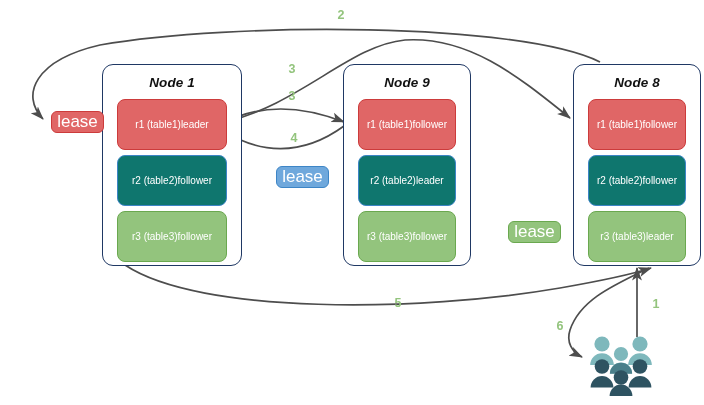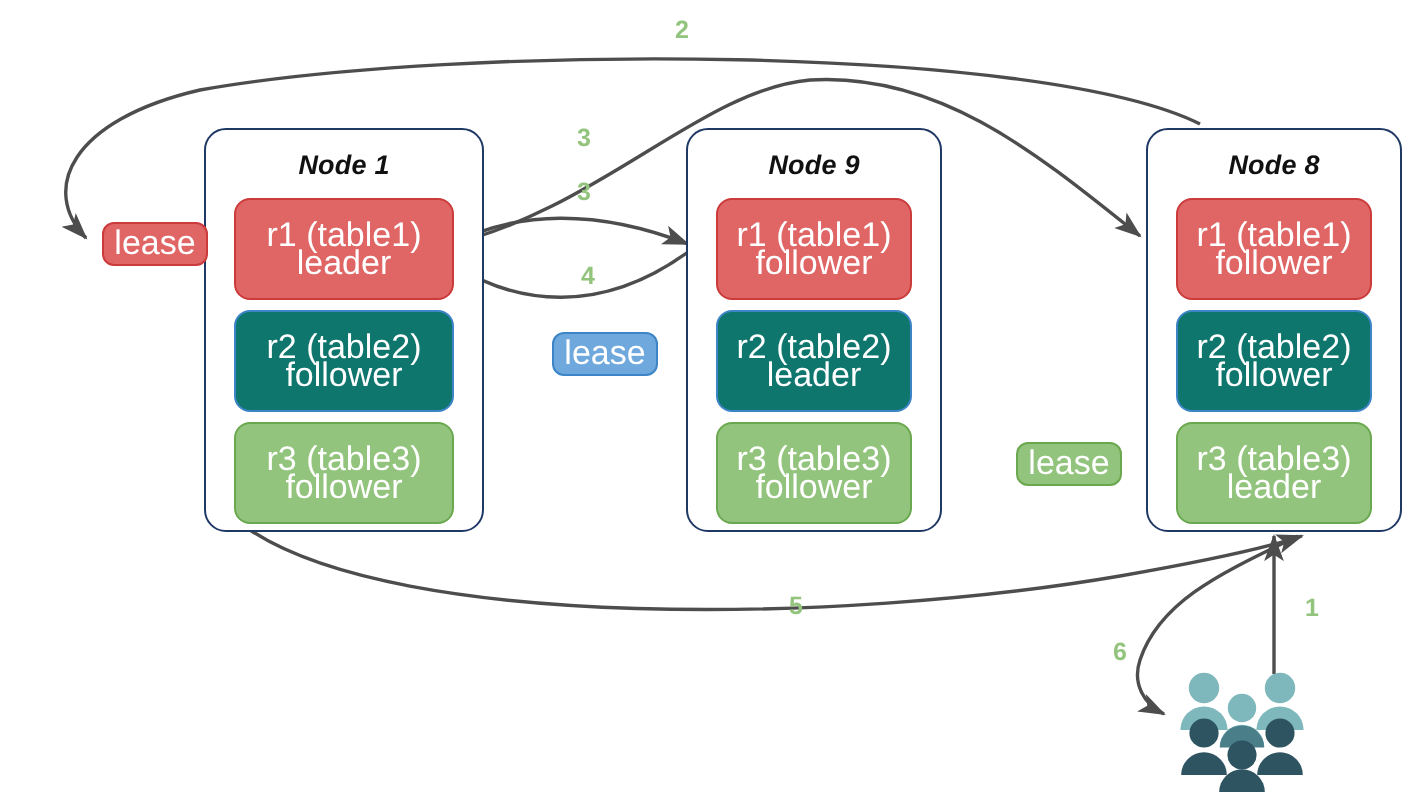--- a/index.html
+++ b/index.html
@@ -46,25 +46,24 @@
     font-style: italic;
   }
   .range {
     position: absolute;
     left: 14px;
     right: 14px;
     height: 51px;
     border-radius: 8px;
     box-sizing: border-box;
     display: flex;
-    flex-direction: column;
     align-items: center;
     justify-content: center;
     color: #ffffff;
-    font-size: 17px;
+    font-size: 10px;
     line-height: 14px;
     text-align: center;
   }
   .range .l1, .range .l2 { display: block; white-space: nowrap; }
   .r-red   { background: #e06666; border: 1.4px solid #cc3b3b; }
   .r-blue  { background: #0f766e; border: 1.4px solid #3d85c6; }
   .r-green { background: #93c47d; border: 1.4px solid #6aa84f; justify-content: center; }
 
   .lease {
     position: absolute;

